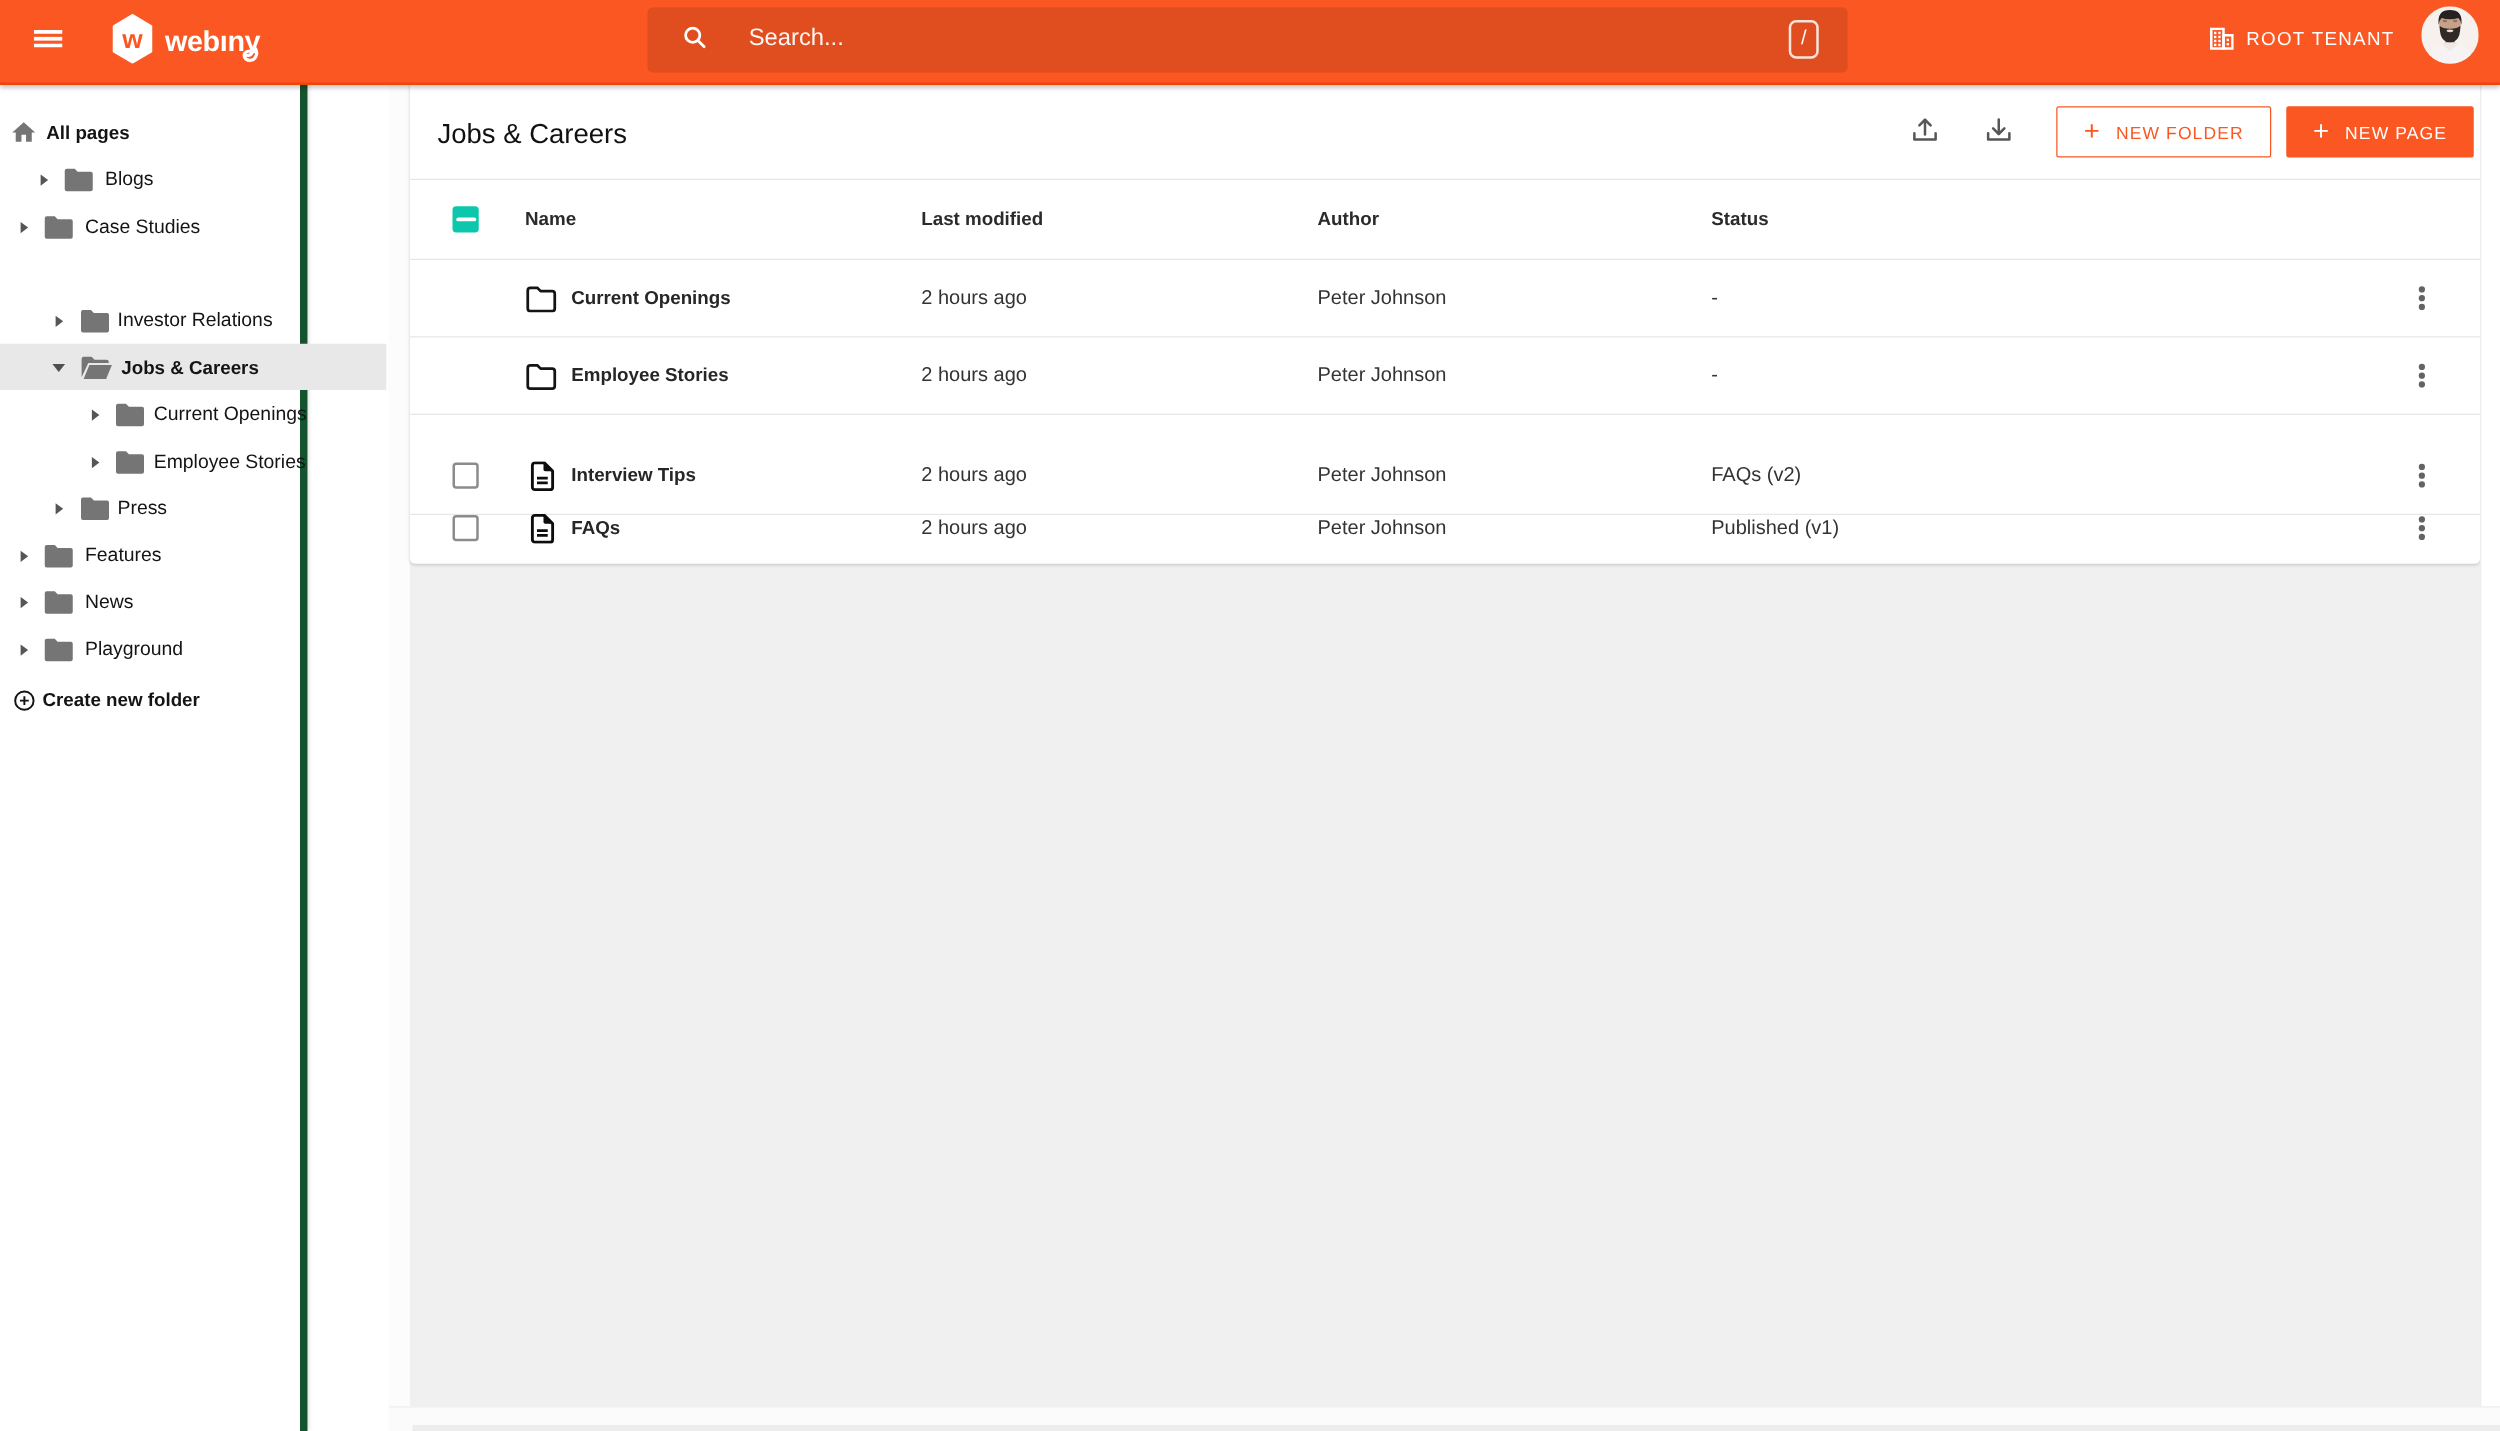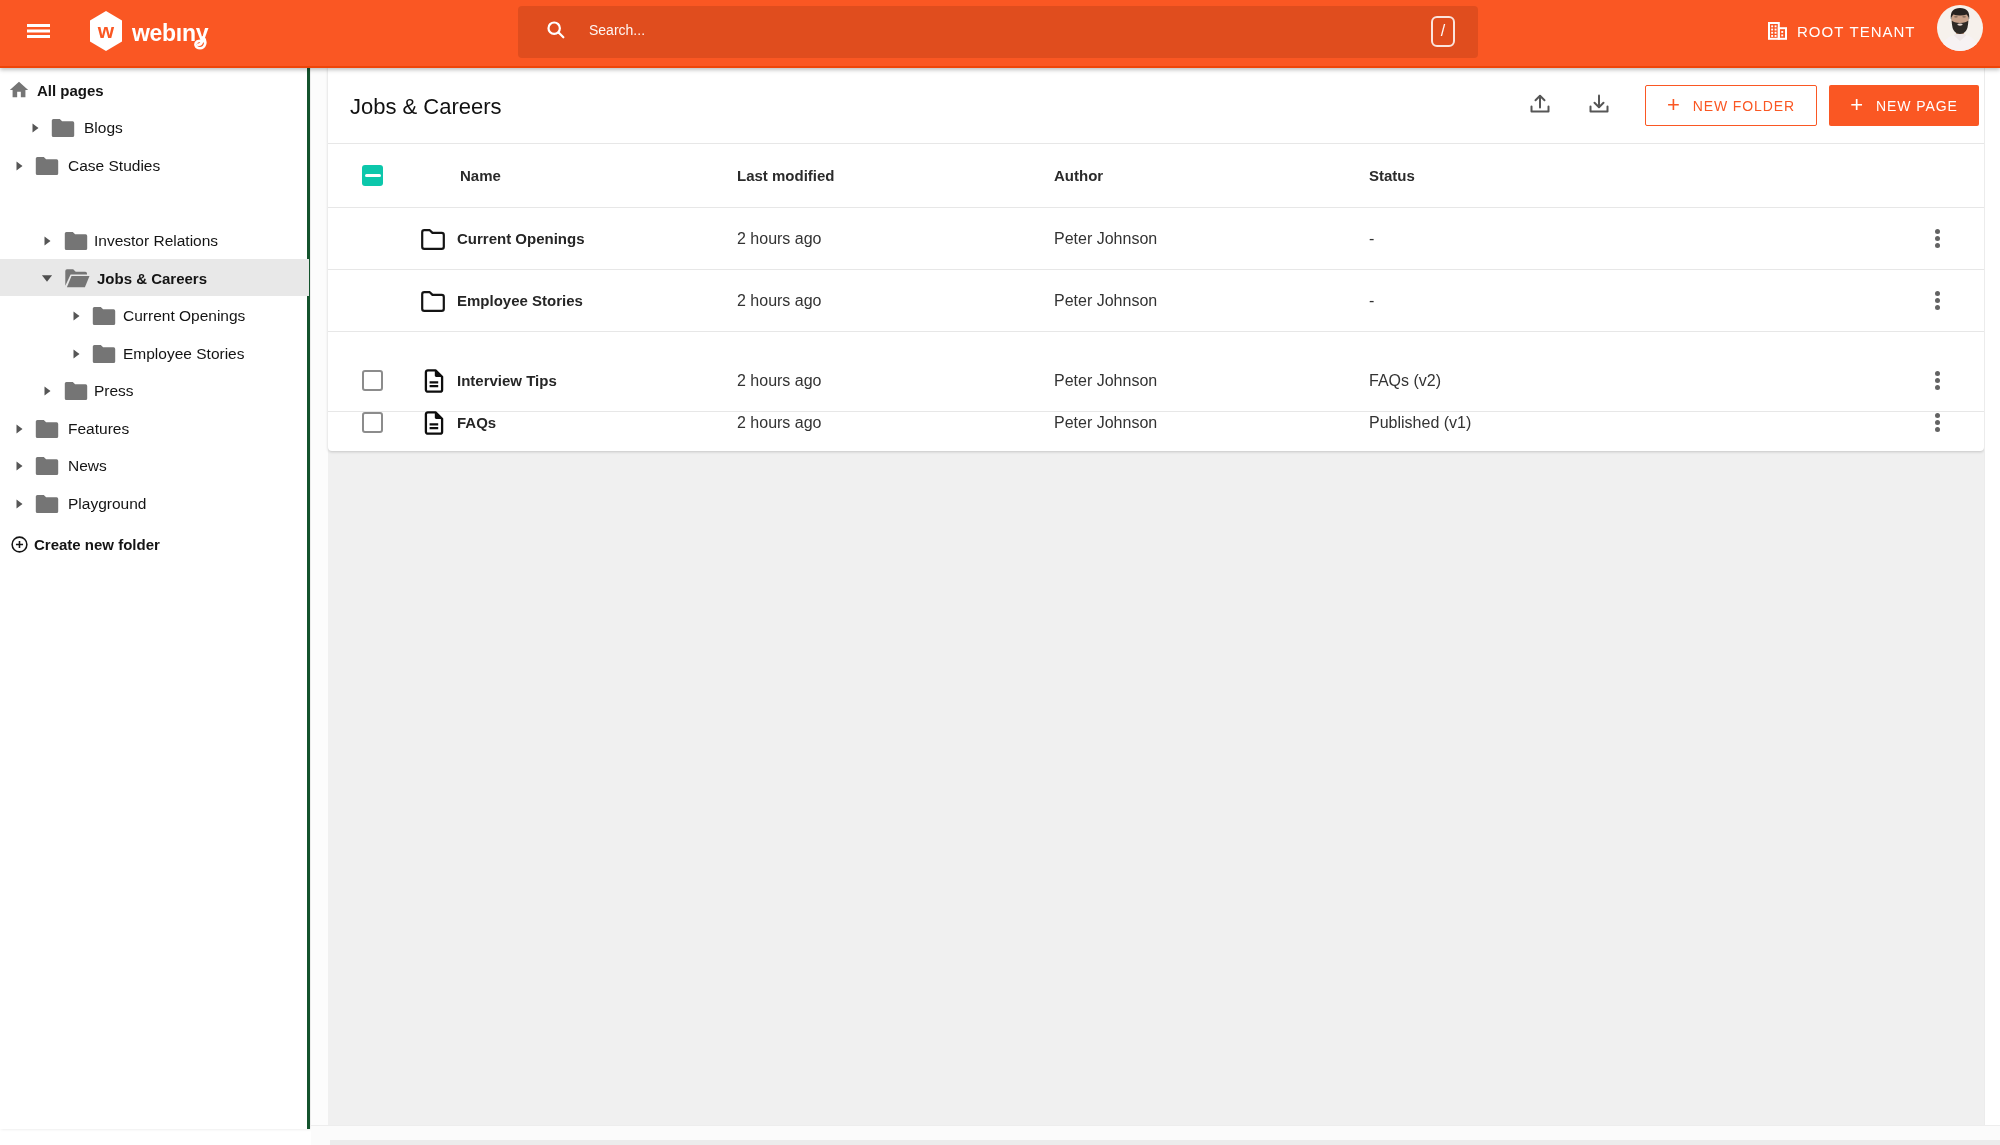--- a/index.html
+++ b/index.html
@@ -6,31 +6,31 @@
   html,body { width:2000px; height:1145px; overflow:hidden; background:#fff;
     font-family:"Liberation Sans", sans-serif; }
   .abs { position:absolute; }
 
   
   #topbar { position:absolute; left:0; top:0; width:2000px; height:68px;
     background:#fa5723; border-bottom:2px solid #ee4509;
     box-shadow:0 2px 4px rgba(0,0,0,0.25); z-index:50; }
   #searchbar { position:absolute; left:518px; top:6px; width:960px; height:52px;
     background:#e04d1e; border-radius:4px; }
-  #searchtxt { position:absolute; left:71px; top:0; height:36px; line-height:49px;
-    color:rgba(255,255,255,0.95); font-size:14px; }
+  #searchtxt { position:absolute; left:81px; top:0; height:36px; line-height:49px;
+    color:rgba(255,255,255,0.95); font-size:19px; }
   #slashkey { position:absolute; left:913px; top:10px; width:24px; height:31px;
     border:2px solid rgba(255,255,255,0.85); border-radius:6px;
     color:rgba(255,255,255,0.97); font-size:16px; text-align:center; line-height:26px; }
   #roottenant { position:absolute; left:1797px; top:0; height:66px; line-height:63px;
     color:#fff; font-size:15px; letter-spacing:1px; }
 
   
-  #sidebar { position:absolute; left:0; top:50px; width:310px; height:1079px;
-    background:#fff; border-right:3px solid #14532d;
+  #sidebar { position:absolute; left:0; top:66px; width:246px; height:1079px;
+    background:#fff; border-right:6px solid #14532d;
     box-shadow:1px 0 3px rgba(0,0,0,0.12); }
   .trow { position:absolute; left:0; width:309px; height:38px;
     display:flex; align-items:center; font-size:15.5px; color:#141414; }
   .trow .tri { width:12px; display:flex; justify-content:center; flex:none; }
   .trow .ficon { flex:none; display:flex; align-items:center; }
   .bold { font-weight:bold; font-size:15px; }
   #selrow { position:absolute; left:0; top:209px; width:309px; height:37px; background:#e8e8e8; }
 
   
   #gapstrip { position:absolute; left:311px; top:66px; width:17px; height:1059px; background:#fcfcfc; }
@@ -234,21 +234,21 @@
           <path d="M3.5 14.5v5h17v-5" fill="none"></path>
           <path d="M12 3.5V15"></path>
           <path d="M7.5 10.7 12 15.2l4.5-4.5"></path>
         </svg>
       <div class="hbtn" id="btnfolder"><span class="plus">+</span>NEW FOLDER</div>
       <div class="hbtn" id="btnpage"><span class="plus">+</span>NEW PAGE</div>
     </div>
 
     <div class="thead">
       <div class="cbx on"></div>
-      <div class="cell chead" style="left:92px;margin-left:40px;">Name</div>
+      <div class="cell chead" style="left:92px;">Name</div>
       <div class="cell chead" style="left:409px;">Last modified</div>
       <div class="cell chead" style="left:726px;">Author</div>
       <div class="cell chead" style="left:1041px;">Status</div>
     </div>
 
     <div class="drow rborder" style="top:142px;">
       <svg class="abs" style="left:92px; top:20px;" width="26" height="22" viewBox="0 0 26 22" fill="none" stroke="#141414" stroke-width="2.2" stroke-linejoin="round">
           <path d="M2.2 4.3c0-1.2.9-2.1 2.1-2.1h5.5l2.7 2.7h9.2c1.2 0 2.1.9 2.1 2.1v11.7c0 1.2-.9 2.1-2.1 2.1H4.3c-1.2 0-2.1-.9-2.1-2.1V4.3z"></path>
         </svg>
       <div class="cell cname" style="left:129px;">Current Openings</div>

